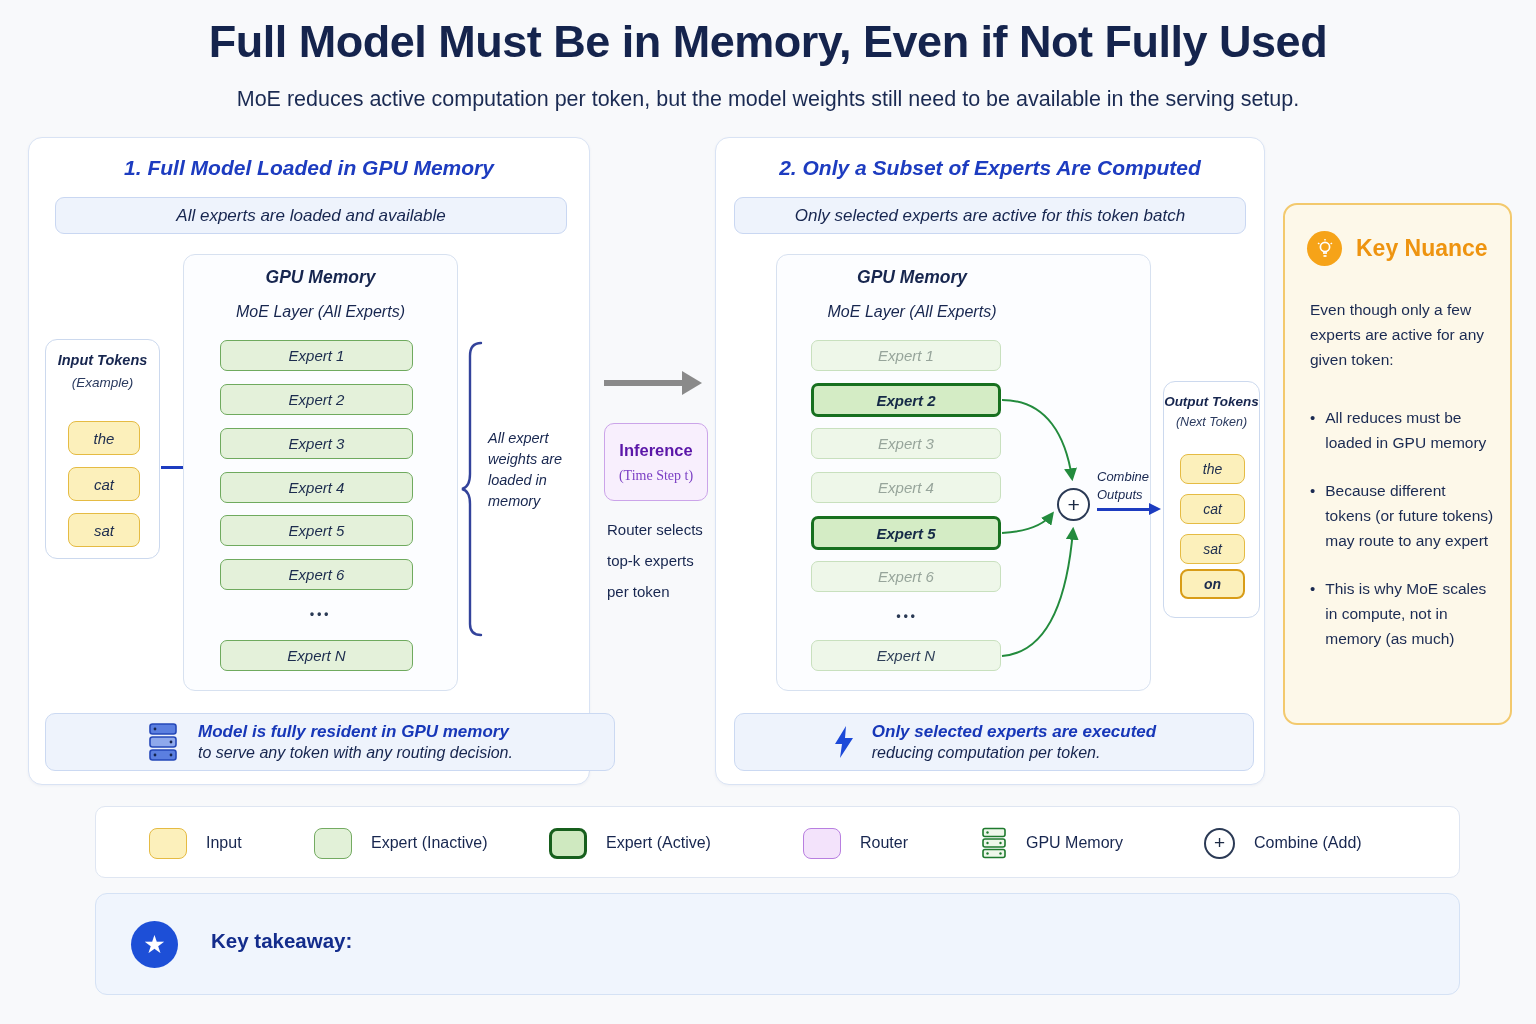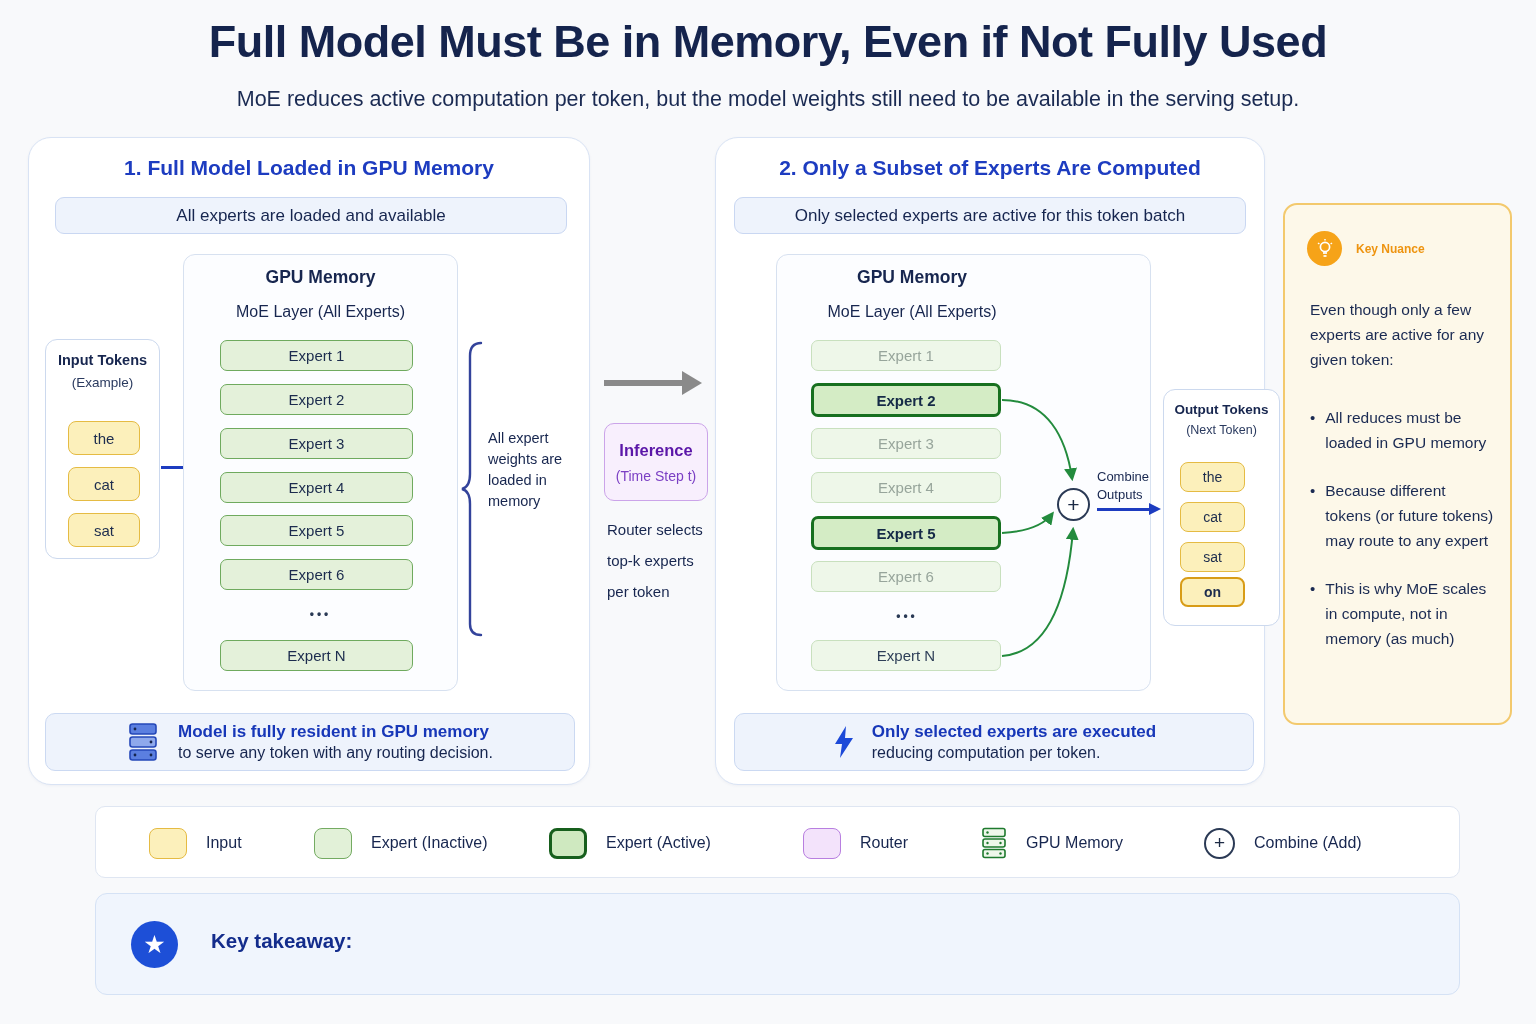--- a/index.html
+++ b/index.html
@@ -14,22 +14,23 @@
     position:absolute; top:16px; left:0; width:100%; text-align:center;
     font-size:45px; font-weight:800; color:#15244d; letter-spacing:-0.5px;
   }
   .main-subtitle {
     position:absolute; top:87px; left:0; width:100%; text-align:center;
     font-size:21.5px; color:#1a2a52;
   }
 
   .panel {
     position:absolute; top:137px; height:648px; background:#ffffff;
-    border:1.5px solid #d9e3f4; border-radius:23px;
+    border:1.5px solid #d9e3f4; border-radius:14px;
     box-shadow:0 1px 3px rgba(30,50,120,0.05);
+    font-style:italic;
   }
   .panel1 { left:28px; width:562px; }
   .panel2 { left:715px; width:550px; }
   .panel-title {
     position:absolute; top:18px; left:0; width:100%; text-align:center;
     font-size:21px; font-weight:700; color:#1d3cc0;
   }
   .banner {
     position:absolute; top:59px; height:37px; background:#eef3fc;
     border:1.2px solid #c9d7f2; border-radius:9px; display:flex;
@@ -68,21 +69,21 @@
     position:absolute; left:0; width:100%; text-align:center;
     font-size:12px; font-weight:700; color:#2a3a55; letter-spacing:3px;
   }
   .panel2 .ellipsis { width:260px; }
 
   .side-tokens {
     position:absolute; background:#ffffff; border:1.3px solid #ccd9ee;
     border-radius:12px;
   }
   .input-box  { left:16px;  top:201px; width:115px; height:220px; }
-  .output-box { left:447px; top:251px; width:117px;  height:237px; }
+  .output-box { left:447px; top:243px; width:97px;  height:237px; }
   .side-tokens .tk-title { position:absolute; top:12px; left:0; width:100%;
     text-align:center; font-weight:700; color:#17264f; }
   .side-tokens .tk-sub { position:absolute; left:0; width:100%;
     text-align:center; color:#2a3a5f; }
   .input-box .tk-title { font-size:14.5px; }
   .input-box .tk-sub   { top:35px; font-size:13.5px; }
   .output-box .tk-title{ font-size:13.5px; }
   .output-box .tk-sub  { top:33px; font-size:12.5px; }
   .token {
     position:absolute; background:#fcf0bb; border:1.5px solid #e5bb43;
@@ -91,39 +92,39 @@
   }
   .input-box .token { left:22px; width:72px; height:34px; }
   .output-box .token { left:16px; width:65px; height:30px; font-size:14px; }
   .output-box .token.hl { border:2px solid #d89c17; font-weight:700; }
 
   .note-box {
     position:absolute; top:575px; height:58px; background:#eef3fc;
     border:1.3px solid #cbd9f2; border-radius:10px;
     display:flex; align-items:center; justify-content:center; gap:16px;
   }
-  .panel1 .note-box { left:16px; width:530px;gap:19px; }
+  .panel1 .note-box { left:16px; width:570px;gap:19px; }
   .panel2 .note-box { left:18px; width:520px; }
   .note-text .l1 { font-size:17px; font-weight:700; color:#1737b8; }
   .note-text .l2 { font-size:16px; color:#16254f; margin-top:2px; }
 
   .arrow-line { position:absolute; background:#1d3cc0; }
   .arrow-head { position:absolute; width:0; height:0; }
 
   .gray-line { position:absolute; left:604px; top:380px; width:80px; height:6px; background:#8a8a8a; }
   .gray-head { position:absolute; left:682px; top:371px; width:0; height:0;
     border-left:20px solid #8a8a8a; border-top:12px solid transparent; border-bottom:12px solid transparent; }
 
   .inference-box {
     position:absolute; left:604px; top:423px; width:104px; height:78px;
     background:#f8effd; border:1.5px solid #cba4e9; border-radius:10px;
     display:flex; flex-direction:column; align-items:center; justify-content:center;
   }
   .inference-box .l1 { font-size:16.5px; font-weight:700; color:#5b17a8; }
-  .inference-box .l2 { font-size:14px; color:#7b3fc4; margin-top:8px; }
+  .inference-box .l2 { font-size:14px; color:#7b3fc4; margin-top:8px;font-family:Liberation Serif, serif; }
   .router-note { position:absolute; left:607px; top:514px; width:112px;
     font-size:15px; line-height:31px; color:#17264f; }
 
   .brace-text { position:absolute; left:459px; width:100px; font-size:14.5px;
     line-height:21px; color:#17264f; }
 
   .plus-circle {
     position:absolute; left:341px; top:350px; width:33px; height:33px;
     border:2px solid #2b3a55; border-radius:50%; background:#ffffff;
     display:flex; align-items:center; justify-content:center;
@@ -132,21 +133,21 @@
   .combine-label { position:absolute; left:381px; top:330px; width:62px;
     font-size:13px; line-height:18px; color:#17264f; }
 
   .nuance {
     position:absolute; left:1283px; top:203px; width:229px; height:522px;
     background:#fdf8e9; border:2px solid #f3c96d; border-radius:14px;
   }
   .nuance-head { position:absolute; top:26px; left:22px; display:flex; align-items:center; gap:14px; }
   .bulb-circle { width:35px; height:35px; border-radius:50%; background:#f6a318;
     display:flex; align-items:center; justify-content:center; }
-  .nuance-title { font-size:12px; font-weight:700; color:#ee9410; }
+  .nuance-title { font-size:23px; font-weight:700; color:#ee9410; }
   .nuance-intro { position:absolute; top:92px; left:25px; width:178px;
     font-size:15.5px; line-height:25px; color:#1a2a52; }
   .nuance-bullets { position:absolute; top:200px; left:25px; width:185px; }
   .bullet { display:flex; gap:10px; margin-bottom:23px; }
   .bullet .dot { font-size:15px; color:#1a2a52; line-height:25px; }
   .bullet .btxt { font-size:15.5px; line-height:25px; color:#1a2a52; width:168px; }
 
   .legend {
     position:absolute; left:95px; top:806px; width:1365px; height:72px;
     background:#ffffff; border:1.3px solid #dfe6f2; border-radius:10px;

